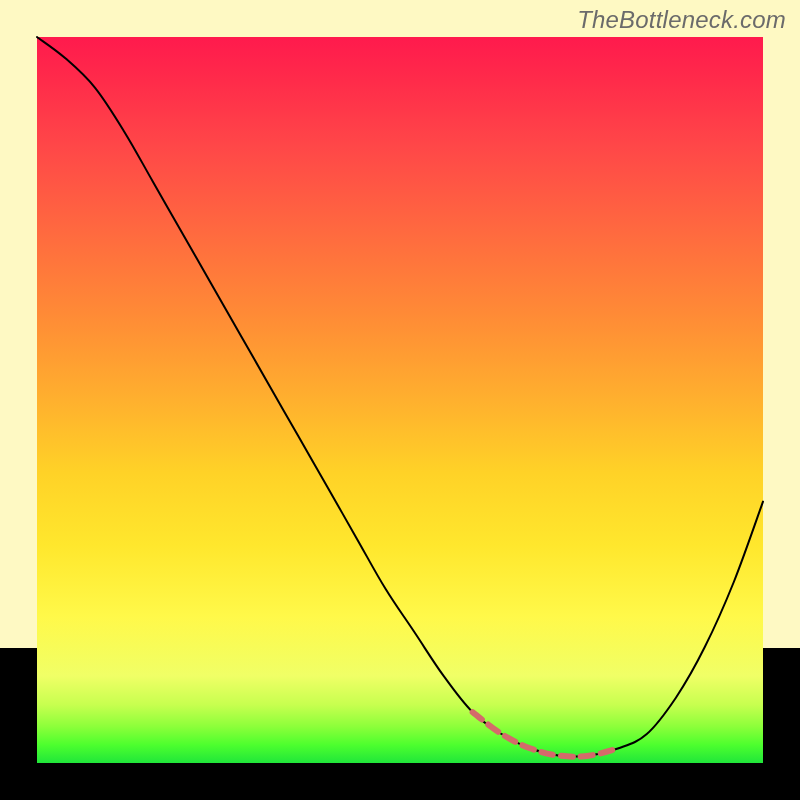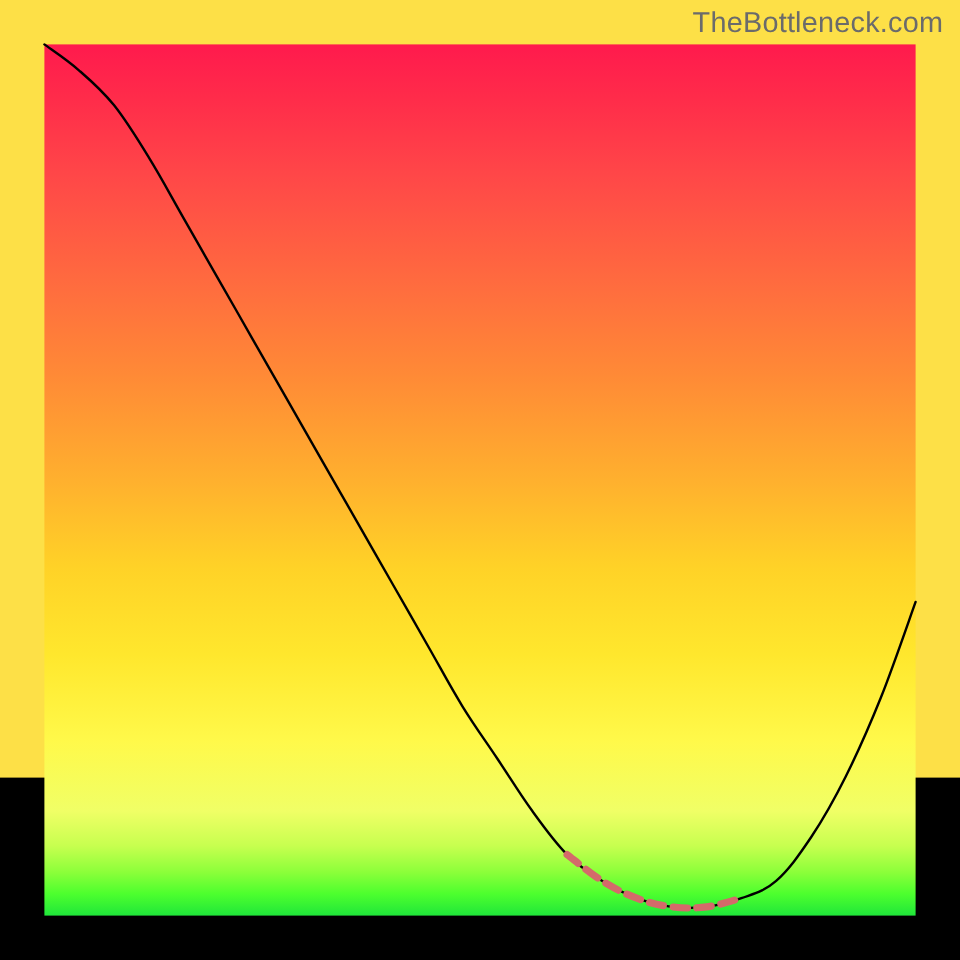--- a/index.html
+++ b/index.html
@@ -10,21 +10,22 @@
     background: #000;
     overflow: hidden;
     font-family: -apple-system, BlinkMacSystemFont, "Segoe UI", Arial, sans-serif;
   }
   .frame {
     position: absolute;
     left: 0;
     top: 0;
     width: 800px;
     height: 648px;
-    background: #fde047;
+    background: #fef9c3;
+    font-style: italic;
   }
   .plot-area {
     position: absolute;
     left: 37px;
     top: 37px;
     width: 726px;
     height: 726px;
     
     background: linear-gradient(
       to bottom,

